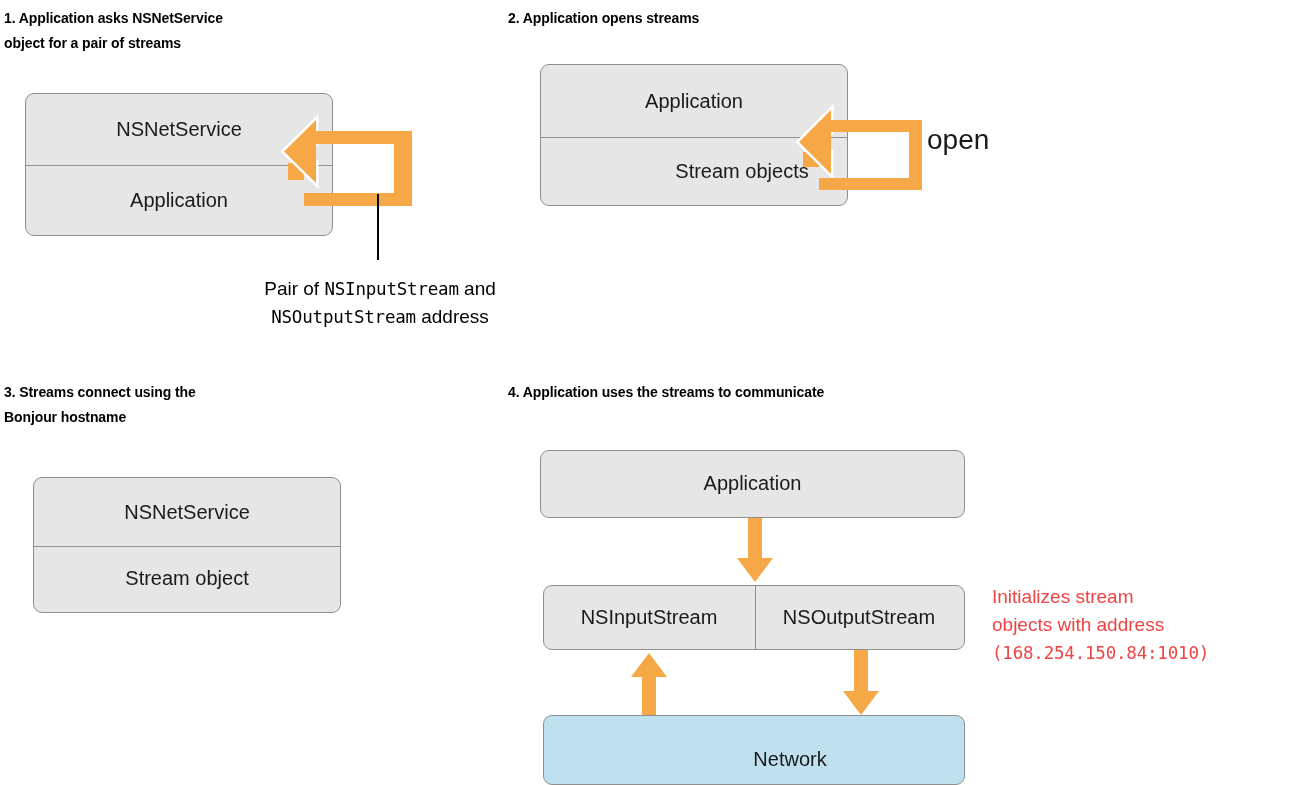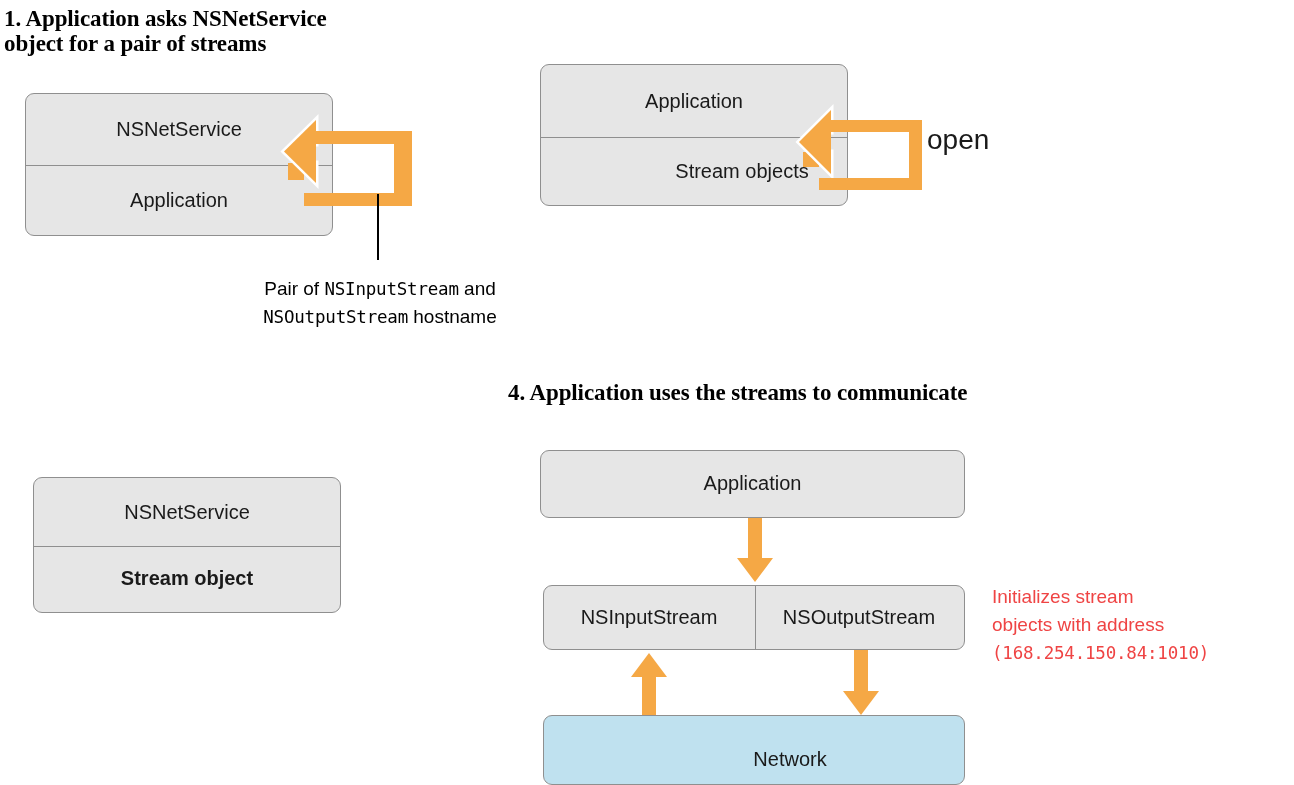--- a/index.html
+++ b/index.html
@@ -16,27 +16,26 @@
     color: #000000;
   }
   .stage {
     position: absolute;
     left: 0; top: 0;
     width: 1294px;
     height: 785px;
   }
   .heading {
     position: absolute;
-    font-size: 23px;
+    font-size: 14px;
     font-weight: bold;
     line-height: 25px;
     letter-spacing: -0.1px;
     color: #000;
     white-space: pre-line;
-    font-family: Liberation Serif, serif;
   }
   .box {
     position: absolute;
     box-sizing: border-box;
     background: #e6e6e6;
     border: 1.6px solid #8f8f8f;
     border-radius: 9px;
   }
   .box.net {
     background: #bfe1ef;
@@ -136,23 +135,24 @@
       <rect x="34" y="23" width="78" height="13" fill="#f5a845"></rect>
       <rect x="34" y="85" width="78" height="13" fill="#f5a845"></rect>
       <rect x="112" y="23" width="18" height="75" fill="#f5a845"></rect>
     </g>
   </svg>
 
   <div class="leader" style="left:377px; top:194px; height:66px;"></div>
 
   <div class="caption" style="left:120px; top:261px; width:520px;margin-top:14px;">
     <div><span>Pair of </span><span class="mono">NSInputStream</span><span> and</span></div>
-    <div><span class="mono">NSOutputStream</span><span> hostname</span></div>
-  </div>
-
+    <div><span class="mono">NSOutputStream</span><span> address</span></div>
+  </div>
+
+  <div class="heading" style="left:508px; top:6px; width:520px;">2. Application opens streams</div>
 
   <div class="box" style="left:540px; top:64px; width:308px; height:142px;">
     <div class="cell" style="top:0; height:72px;">
       <span>Application</span>
     </div>
     <div class="divider-h" style="top:72px;"></div>
     <div class="cell" style="top:72px; height:68px;margin-left:48px;">
       <span>Stream objects</span>
     </div>
   </div>
@@ -163,27 +163,29 @@
       <path d="M 34 -2 L 34 20 L 22 20 L 22 40 L 34 40 L 34 62 L 2 30 Z" fill="#f5a845" stroke="#ffffff" stroke-width="5" stroke-linejoin="miter"></path>
       <path d="M 34 -2 L 2 30 L 34 62 L 34 40 L 34 20 Z" fill="#f5a845"></path>
       <rect x="34" y="8" width="78" height="12" fill="#f5a845"></rect>
       <rect x="34" y="66" width="78" height="12" fill="#f5a845"></rect>
       <rect x="112" y="8" width="13" height="70" fill="#f5a845"></rect>
     </g>
   </svg>
 
   <div class="open-label" style="left:927px; top:124px;">open</div>
 
+  <div class="heading" style="left:4px; top:380px; width:460px;">3. Streams connect using the
+    Bonjour hostname</div>
 
   <div class="box" style="left:33px; top:477px; width:308px; height:136px;">
     <div class="cell" style="top:0; height:68px;">
       <span>NSNetService</span>
     </div>
     <div class="divider-h" style="top:68px;"></div>
-    <div class="cell" style="top:68px; height:65px;font-weight:bold;">
+    <div class="cell" style="top:68px; height:65px;">
       <span>Stream object</span>
     </div>
   </div>
 
   <div class="heading" style="left:508px; top:380px; width:620px;">4. Application uses the streams to communicate</div>
 
   <div class="box" style="left:540px; top:450px; width:425px; height:68px;">
     <div class="cell" style="top:0; height:65px;">
       <span>Application</span>
     </div>

